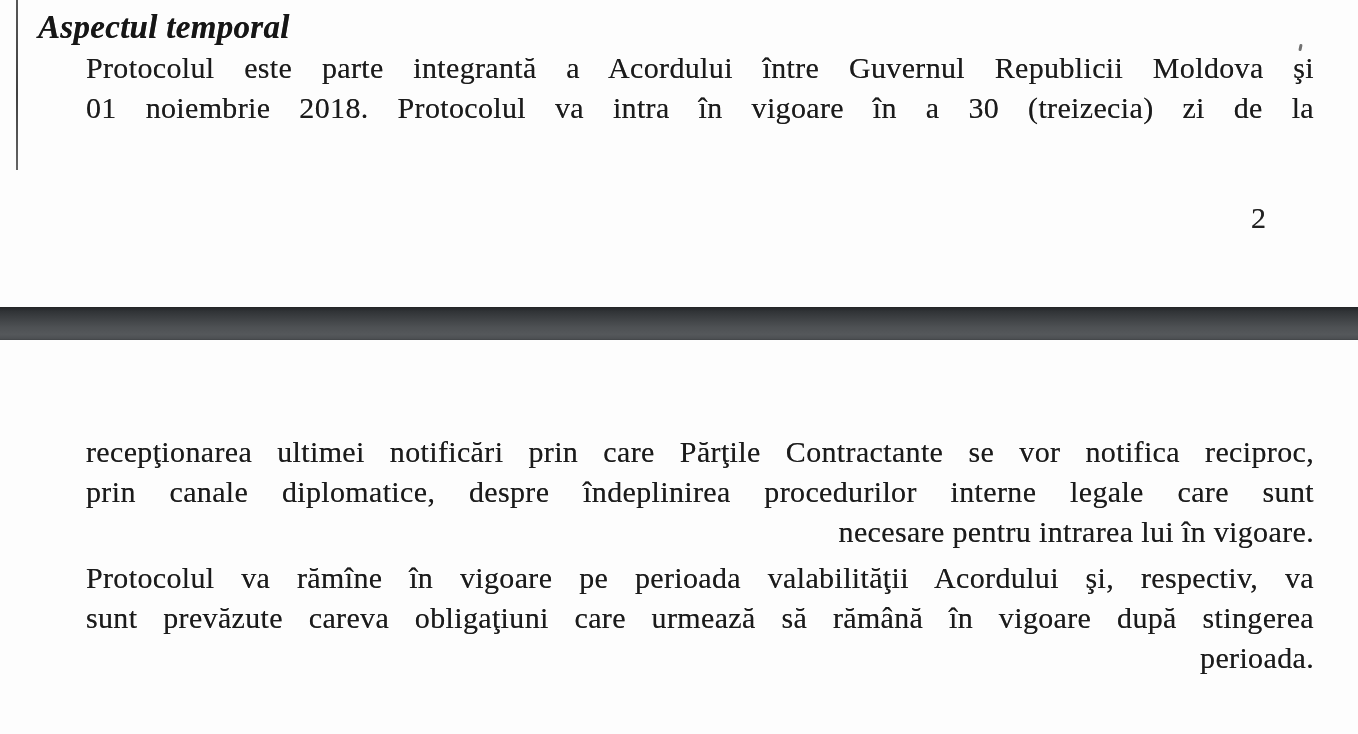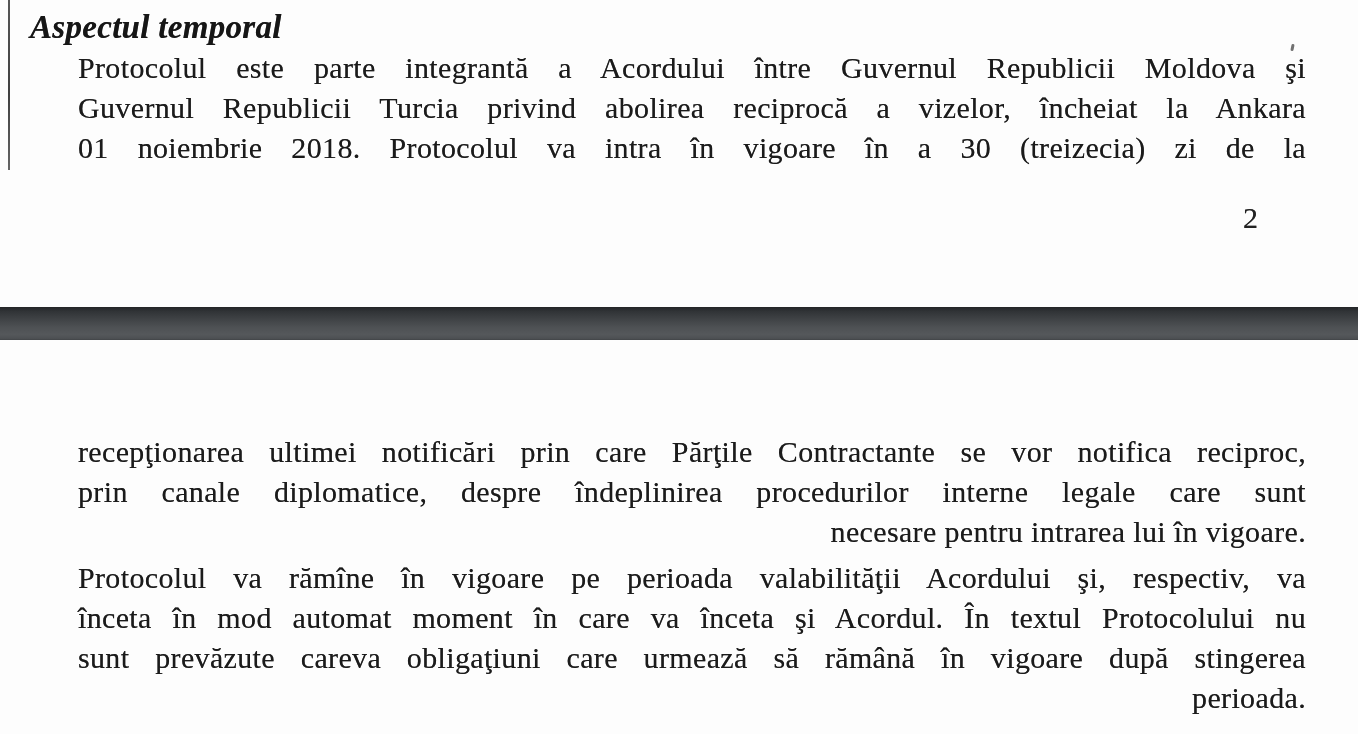--- a/index.html
+++ b/index.html
@@ -11,21 +11,21 @@
     position: relative;
     width: 1358px;
     height: 734px;
     background: #fdfdfd;
     overflow: hidden;
     font-family: "Liberation Serif", "DejaVu Serif", serif;
     color: #1b1b1b;
   }
   .page-section {
     position: absolute;
-    left: 8px;
+    left: 16px;
     width: 1184px;
   }
   .textblock {
     position: absolute;
     left: 22px;
     width: 1228px;
     font-size: 30px;
     line-height: 40px;
     letter-spacing: 0.35px;
     color: #1b1b1b;
@@ -104,41 +104,39 @@
 
 <div class="stage">
 
   <section class="page-section" style="top:0; height:307px;">
     <div class="scan-edge"></div>
 
     <h1 class="doc-heading" style="top:8px;">Aspectul temporal</h1>
 
     <div class="textblock" style="top:48px;">
       <div class="jline">Protocolul este parte integrantă a Acordului între Guvernul Republicii Moldova şi</div>
-      <div class="jline">Guvernul Republicii Turcia privind abolirea reciprocă a vizelor, încheiat la Ankara</div>
       <div class="jline">01 noiembrie 2018. Protocolul va intra în vigoare în a 30 (treizecia) zi de la</div>
     </div>
 
     <div class="speck"></div>
 
     <div class="page-number" style="top:201px;">2</div>
   </section>
 
   <div class="separator-bar"></div>
 
   <section class="page-section" style="top:340px; height:394px;">
 
     <div class="textblock" style="top:92px;">
       <div class="jline">recepţionarea ultimei notificări prin care Părţile Contractante se vor notifica reciproc,</div>
       <div class="jline">prin canale diplomatice, despre îndeplinirea procedurilor interne legale care sunt</div>
       <div class="lline">necesare pentru intrarea lui în vigoare.</div>
     </div>
 
     <div class="textblock" style="top:218px;">
       <div class="jline">Protocolul va rămîne în vigoare pe perioada valabilităţii Acordului şi, respectiv, va</div>
-      <div class="jline">înceta în mod automat moment în care va înceta şi Acordul. În textul Protocolului nu</div>
       <div class="jline">sunt prevăzute careva obligaţiuni care urmează să rămână în vigoare după stingerea</div>
       <div class="lline">perioada.</div>
     </div>
 
   </section>
 
 </div>
 
 </body></html>

